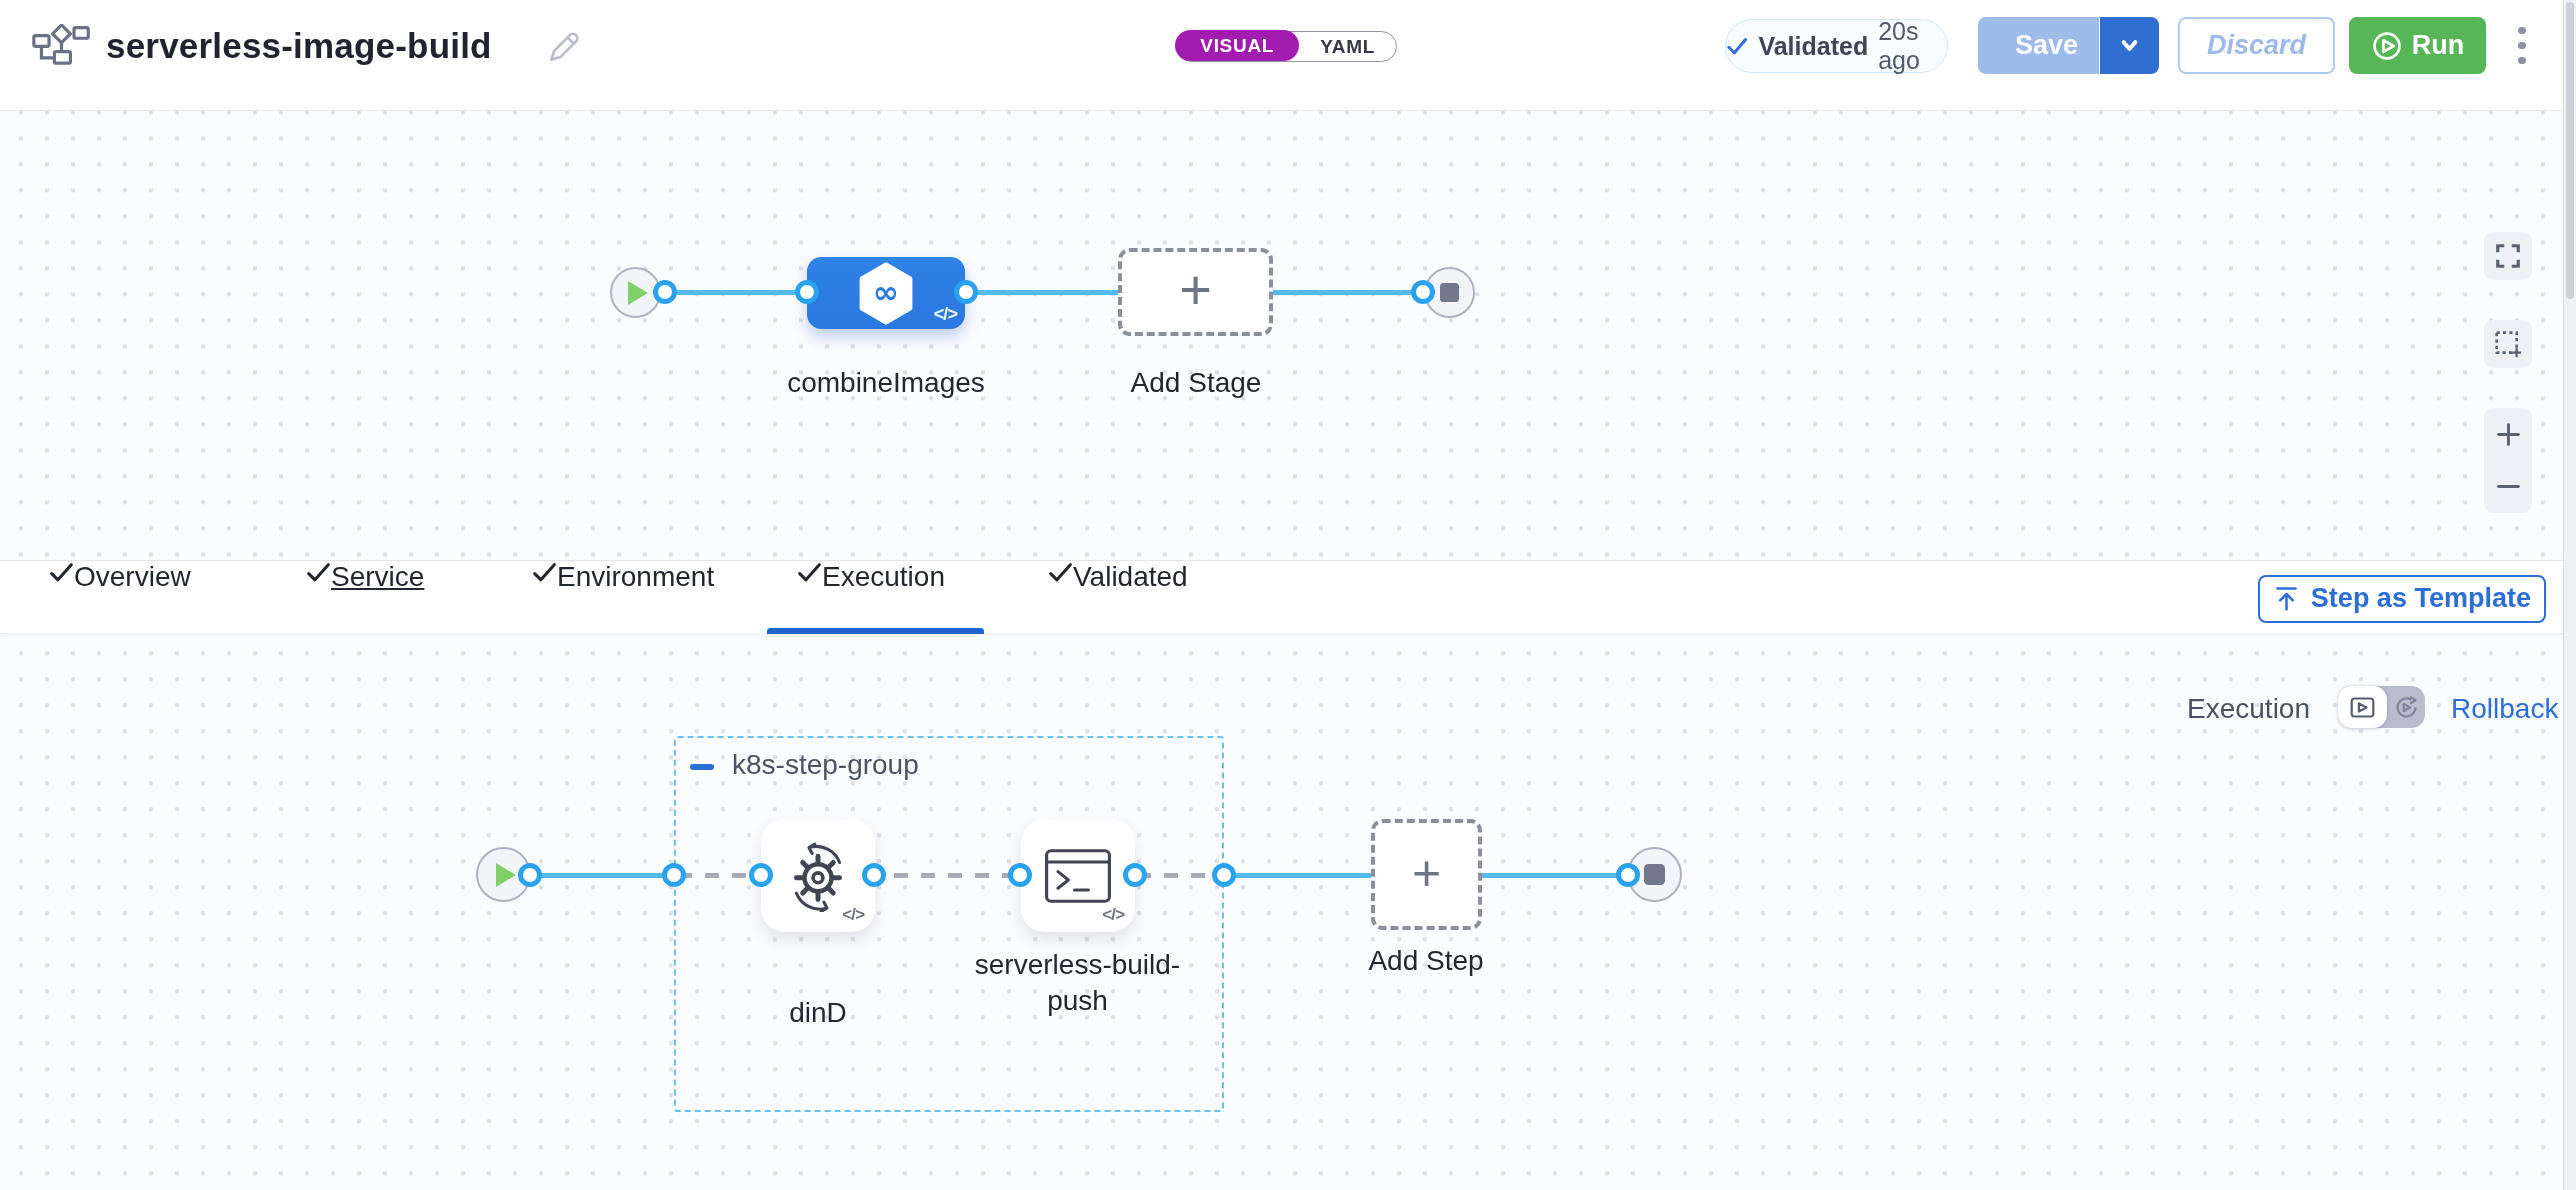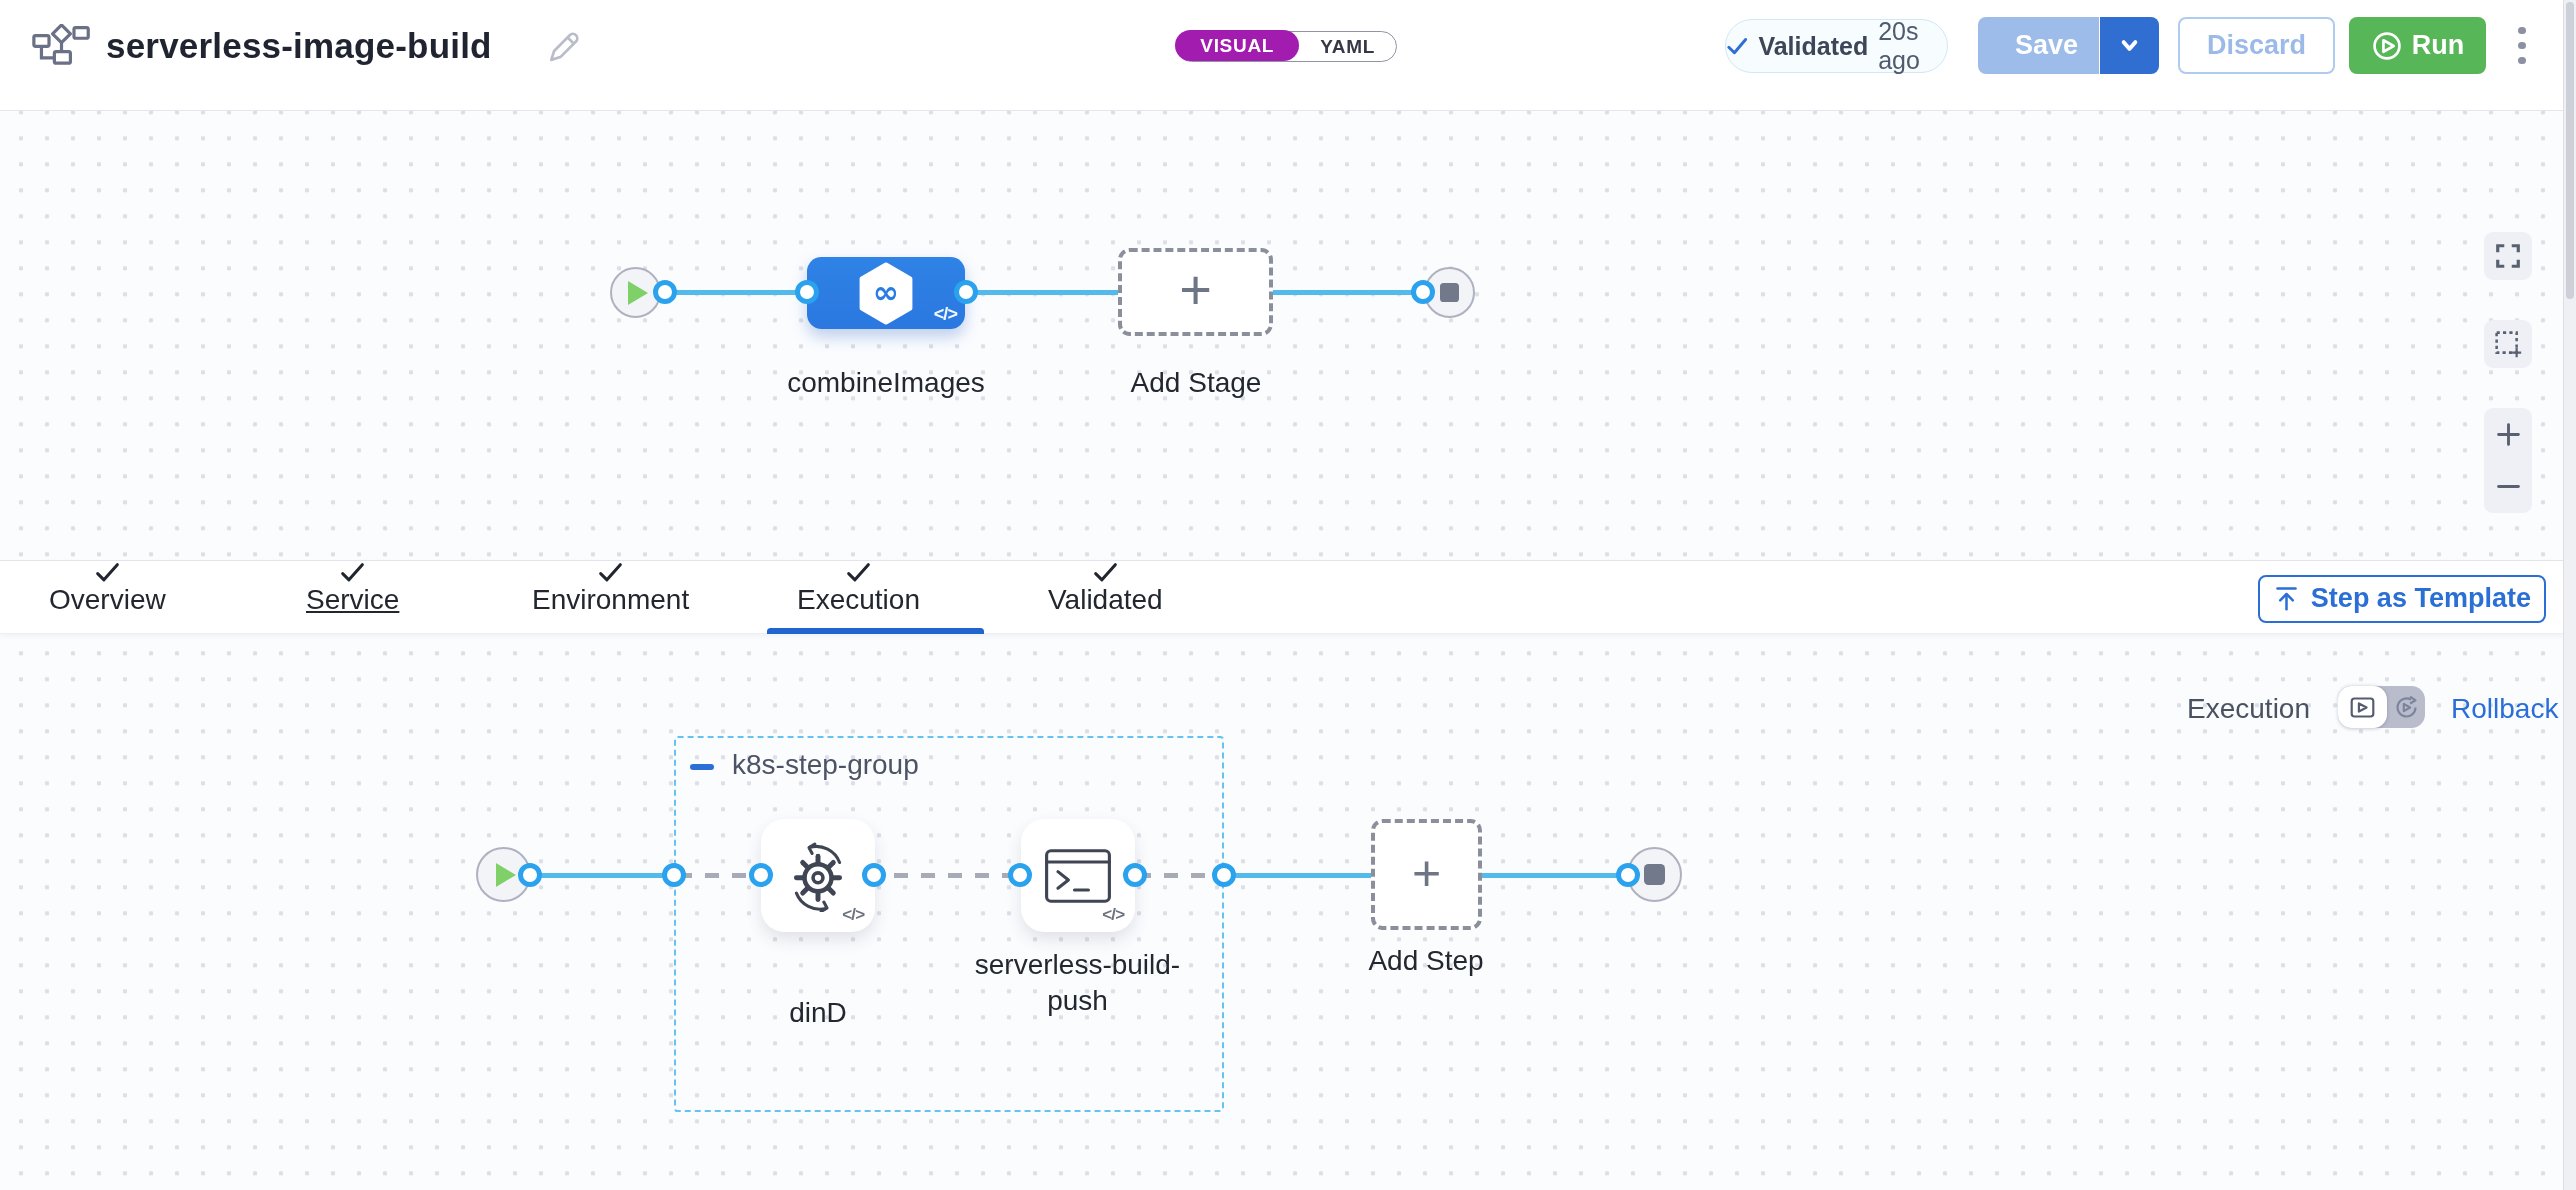--- a/index.html
+++ b/index.html
@@ -19,21 +19,21 @@
   .mode-yaml { flex:1; color:#363848; }
 
   .validated { position:absolute; left:1725px; top:19px; width:223px; height:54px; background:#f7fcff; border:1.8px solid #cfe9f6; border-radius:27px; display:flex; align-items:center; justify-content:center; gap:10px; }
   .validated b { font-size:25px; color:#3d4557; }
   .validated span { font-size:25px; color:#515b6e; }
 
   .save-split { position:absolute; left:1978px; top:17px; width:181px; height:57px; border-radius:8px; overflow:hidden; display:flex; cursor:pointer; }
   .save-main { width:121px; background:#9dbce9; color:#fff; font-size:27px; font-weight:700; display:flex; align-items:center; justify-content:center;padding-left:16px; }
   .save-caret { flex:1; background:#306fd1; display:flex; align-items:center; justify-content:center; border-left:1.8px solid #fff; }
 
-  .discard-btn { position:absolute; left:2178px; top:17px; width:157px; height:57px; background:#fff; border:2.2px solid #aecbf0; border-radius:8px; color:#9cbae8; font-size:27px; font-weight:700; display:flex; align-items:center; justify-content:center; cursor:pointer; }
+  .discard-btn { position:absolute; left:2178px; top:17px; width:157px; height:57px; background:#fff; border:2.2px solid #aecbf0; border-radius:8px; color:#9cbae8; font-size:27px; font-weight:700; display:flex; align-items:center; justify-content:center; cursor:pointer;font-style:italic; }
   .run-btn { position:absolute; left:2349px; top:17px; width:137px; height:57px; background:#57b657; border-radius:8px; color:#fff; font-size:27px; font-weight:700; display:flex; align-items:center; justify-content:center; gap:9px; cursor:pointer; }
   .kebab { position:absolute; left:2504px; top:20.7px; width:36px; height:50px; display:flex; flex-direction:column; align-items:center; justify-content:center; gap:8px; cursor:pointer; }
   .kebab i { width:7.2px; height:7.2px; border-radius:50%; background:#8b91a3; }
 
   
   .canvas { position:absolute; left:0; width:2576px; background-color:#fbfcfe; background-image:radial-gradient(circle, #dcdfe6 2px, transparent 2.6px); background-size:26px 26px; background-position:8px 6.3px; }
   .canvas1 { top:93px; height:467px; }
   .canvas2 { top:634px; height:556px; }
 
   .conn { position:absolute; height:4.5px; background:#54baec; border-radius:2.7px; z-index:1; }
@@ -55,21 +55,21 @@
   .plus-glyph { font-size:56px; font-weight:300; color:#6e7585; line-height:1; margin-top:-3.6px; }
 
   .node-label { position:absolute; text-align:center; font-size:28px; color:#23272f; z-index:2; line-height:36px; }
 
   .ctrl-btn { position:absolute; left:2484px; width:48px; height:48px; background:#eff0f5; border-radius:9px; display:flex; align-items:center; justify-content:center; cursor:pointer; z-index:5; }
   .zoom-group { position:absolute; left:2484px; top:315px; width:48px; height:105px; background:#eff0f5; border-radius:9px; display:flex; flex-direction:column; z-index:5; }
   .zoom-group > div { flex:1; display:flex; align-items:center; justify-content:center; cursor:pointer; }
 
   
   .tabrow { position:absolute; left:0; top:560px; width:2576px; height:74px; background:#fff; border-top:1.8px solid #e3e5eb; border-bottom:0.9px solid #edeff3; box-shadow:0 2.7px 5.4px rgba(20,30,60,.05); z-index:20; }
-  .tab { position:absolute; top:0; height:100%; display:flex; align-items:center; gap:0; font-size:28px; font-weight:500; color:#22262e; cursor:pointer;flex-direction:column; }
+  .tab { position:absolute; top:0; height:100%; display:flex; gap:0; font-size:28px; font-weight:500; color:#22262e; cursor:pointer; }
   .tab-underline { position:absolute; left:767px; bottom:-0.9px; width:217px; height:6.3px; background:#2064d0; border-radius:3.6px 3.6px 0 0; }
   .save-template { position:absolute; left:2258px; top:13.5px; width:288px; height:48px; border:2.2px solid #2b6fd6; border-radius:8px; color:#2b6fd6; background:#fff; font-size:27px; font-weight:600; display:flex; align-items:center; justify-content:center; gap:10.8px; cursor:pointer; }
 
   
   .exec-label { position:absolute; left:2166px; top:59px; width:144px; text-align:right; font-size:28px; color:#4a5262; }
   .view-toggle { position:absolute; left:2338px; top:52px; width:87px; height:42px; background:#b9bccb; border-radius:13.5px; display:flex; z-index:5; }
   .view-seg-left { width:49px; height:42px; background:#fff; border-radius:13.5px; box-shadow:0 0.9px 3.6px rgba(40,50,80,.25); display:flex; align-items:center; justify-content:center; cursor:pointer; }
   .view-seg-right { flex:1; display:flex; align-items:center; justify-content:center; cursor:pointer; }
   .rollback-link { position:absolute; left:2451px; top:59px; font-size:28px; font-weight:500; color:#2a6fd8; cursor:pointer; }
 

